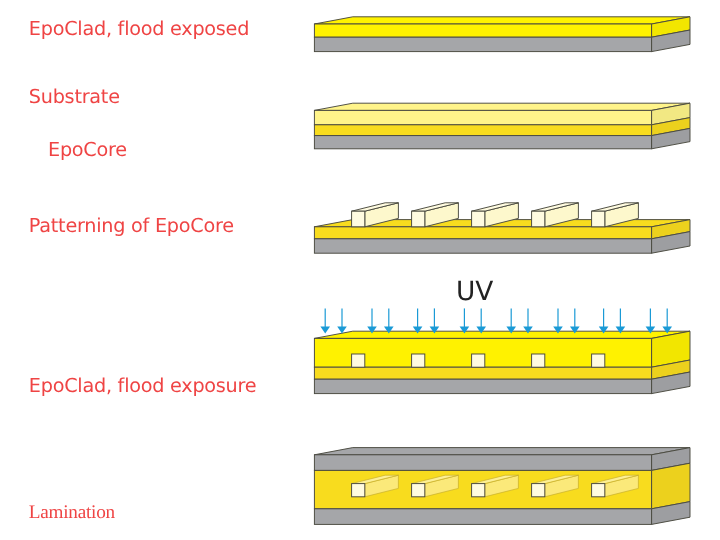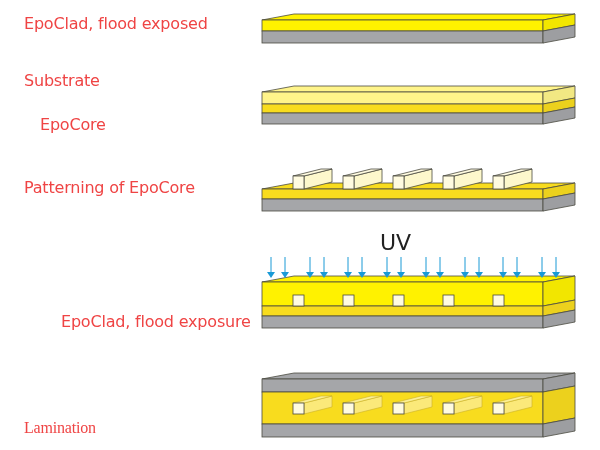--- a/index.html
+++ b/index.html
@@ -10,21 +10,21 @@
   #diagram { position: absolute; left: 0; top: 0; }
   .uv { font-family: "DejaVu Sans", sans-serif; font-size: 22px; fill: #222222; }
 </style>
 </head>
 <body>
 
 <div class="label" style="top:16px;">EpoClad, flood exposed</div>
 <div class="label" style="top:33px;margin-top:40px;">Substrate</div>
 <div class="label" style="top:117px;margin-left:16px;">EpoCore</div>
 <div class="label" style="top:180px;">Patterning of EpoCore</div>
-<div class="label" style="top:314px;margin-left:37px;">EpoClad, flood exposure</div>
+<div class="label" style="top:314px;">EpoClad, flood exposure</div>
 <div class="label" style="top:420px;font-family:Liberation Serif, serif;">Lamination</div>
 
 <svg id="diagram" width="600" height="450" xmlns="http://www.w3.org/2000/svg">
   <g id="g-stage1">
       <polygon points="262,20 262,20 294,14 575,14 543,20 262,20" fill="#fff200" stroke="#4a4a40" stroke-width="0.8"></polygon>
       <rect x="262" y="20" width="281" height="11" fill="#fff200" stroke="#4a4a40" stroke-width="0.8"></rect>
       <polygon points="543,20 575,14 575,25 543,31" fill="#f2e600" stroke="#4a4a40" stroke-width="0.8"></polygon>
       <rect x="262" y="31" width="281" height="12" fill="#a5a6a9" stroke="#4a4a40" stroke-width="0.8"></rect>
       <polygon points="543,31 575,25 575,37 543,43" fill="#9d9ea1" stroke="#4a4a40" stroke-width="0.8"></polygon>
     </g>

